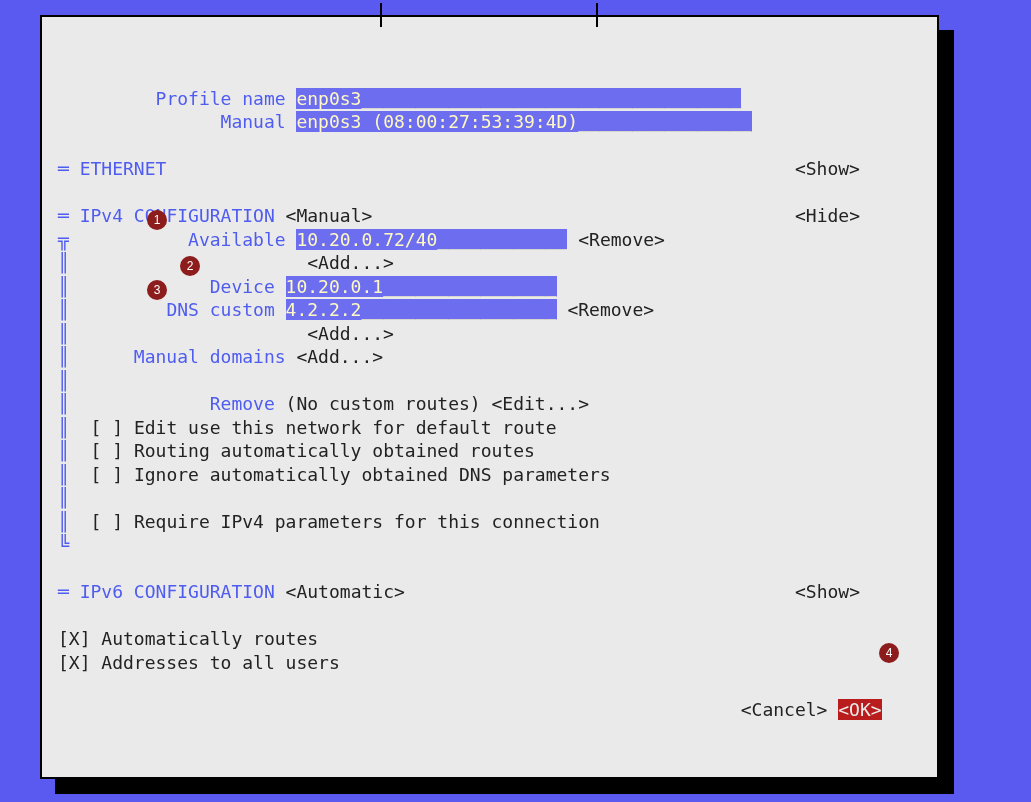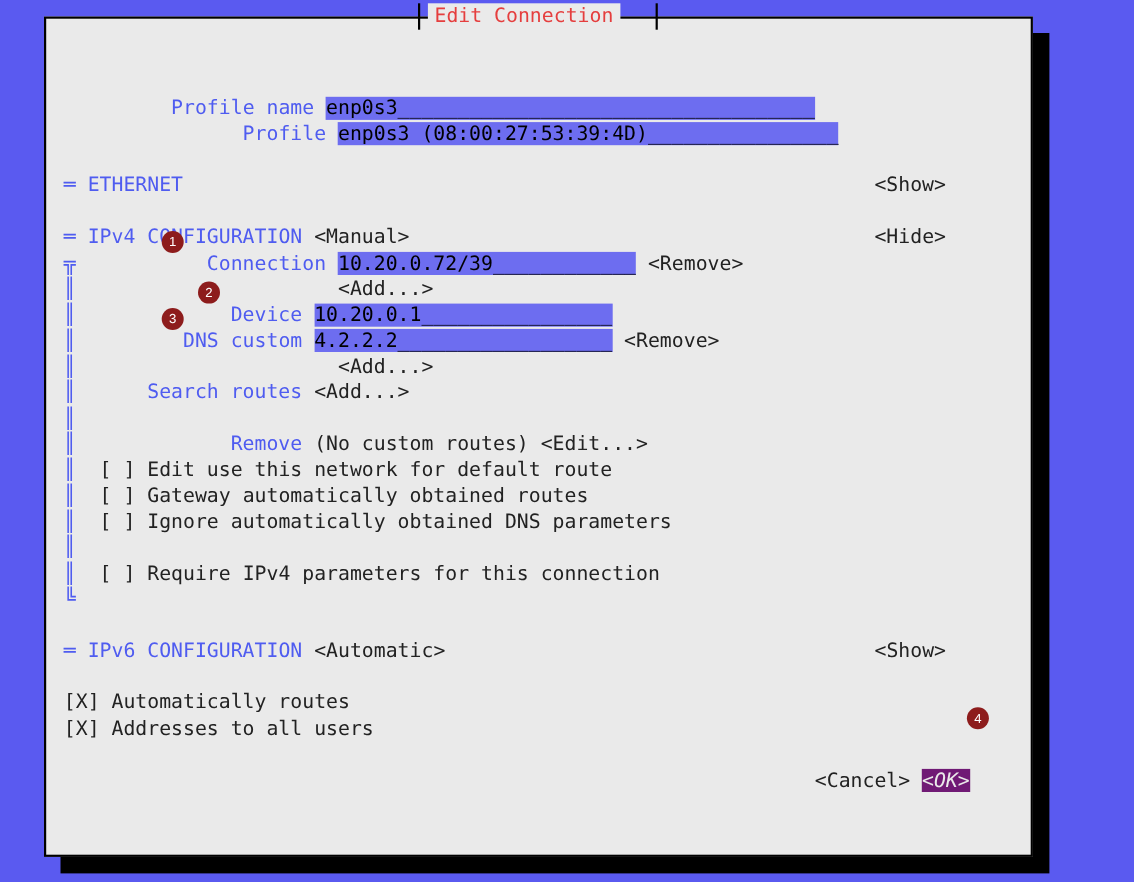--- a/index.html
+++ b/index.html
@@ -43,26 +43,25 @@
   .title-right-tick { left: 554px; }
   .content {
     white-space: pre;
     color: #222;
     padding-top: 46px;
     padding-left: 16px;
   }
   .blue { color: #4f5cf0; margin-top: 45px; }
   .fill {
     background: #6d6df0;
-    color: #000000;
+    color: #fef9c3;
   }
   .ok {
-    background: #701a75;
+    background: #b91c1c;
     color: #eaeaea;
-    font-style: italic;
   }
   .badge {
     position: absolute;
     width: 20px; height: 20px;
     border-radius: 10px;
     background: #8d1c1c;
     color: #fff;
     font-family: Arial, sans-serif;
     font-size: 12px;
     line-height: 20px;
@@ -70,39 +69,38 @@
     z-index: 10;
   }
 </style>
 </head>
 <body>
 
 <div class="shadow"></div>
 <div class="window">
   <span class="title-left-tick"></span>
   <span class="title-right-tick"></span>
-  <span class="title-box"> <span>Edit Connection</span> </span>
 
   <div class="content">
 <span class="blue">         <span>Profile name</span> </span><span class="fill"><span>enp0s3</span><span>___________________________________</span></span>
-<span class="blue">               <span>Profile</span> </span><span class="fill"><span>enp0s3 (08:00:27:53:39:4D)</span><span>________________</span></span>
+<span class="blue">               <span>Manual</span> </span><span class="fill"><span>enp0s3 (08:00:27:53:39:4D)</span><span>________________</span></span>
 
 <span class="blue">═ <span>ETHERNET</span></span>                                                          <span>&lt;Show&gt;</span>
 
 <span class="blue">═ <span>IPv4 CONFIGURATION</span></span> <span>&lt;Manual&gt;</span>                                       <span>&lt;Hide&gt;</span>
-<span class="blue">╦           <span>Connection</span> </span><span class="fill"><span>10.20.0.72/39</span><span>____________</span></span> <span>&lt;Remove&gt;</span>
+<span class="blue">╦           <span>Available</span> </span><span class="fill"><span>10.20.0.72/40</span><span>____________</span></span> <span>&lt;Remove&gt;</span>
 <span class="blue">║</span>                      <span>&lt;Add...&gt;</span>
 <span class="blue">║             <span>Device</span> </span><span class="fill"><span>10.20.0.1</span><span>________________</span></span>
 <span class="blue">║         <span>DNS custom</span> </span><span class="fill"><span>4.2.2.2</span><span>__________________</span></span> <span>&lt;Remove&gt;</span>
 <span class="blue">║</span>                      <span>&lt;Add...&gt;</span>
-<span class="blue">║      <span>Search routes</span> </span><span>&lt;Add...&gt;</span>
+<span class="blue">║      <span>Manual domains</span> </span><span>&lt;Add...&gt;</span>
 <span class="blue">║</span>
 <span class="blue">║             <span>Remove</span> </span><span>(No custom routes)</span> <span>&lt;Edit...&gt;</span>
 <span class="blue">║</span>  <span>[ ] Edit use this network for default route</span>
-<span class="blue">║</span>  <span>[ ] Gateway automatically obtained routes</span>
+<span class="blue">║</span>  <span>[ ] Routing automatically obtained routes</span>
 <span class="blue">║</span>  <span>[ ] Ignore automatically obtained DNS parameters</span>
 <span class="blue">║</span>
 <span class="blue">║</span>  <span>[ ] Require IPv4 parameters for this connection</span>
 <span class="blue">╚</span>
 
 <span class="blue">═ <span>IPv6 CONFIGURATION</span></span> <span>&lt;Automatic&gt;</span>                                    <span>&lt;Show&gt;</span>
 
 <span>[X] Automatically routes</span>
 <span>[X] Addresses to all users</span>
 

